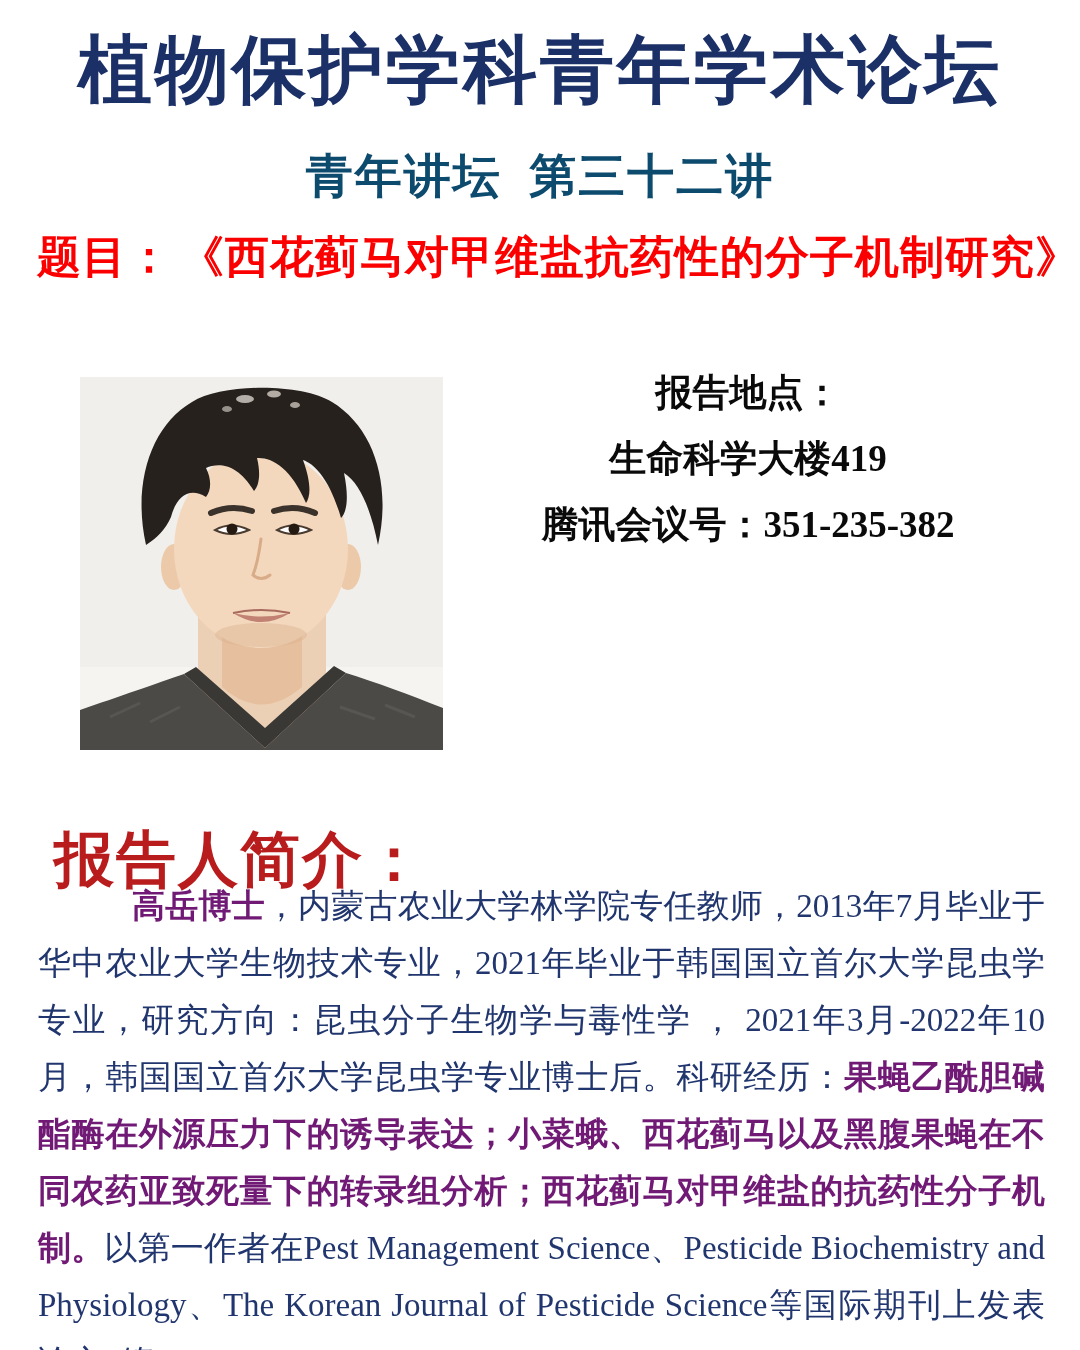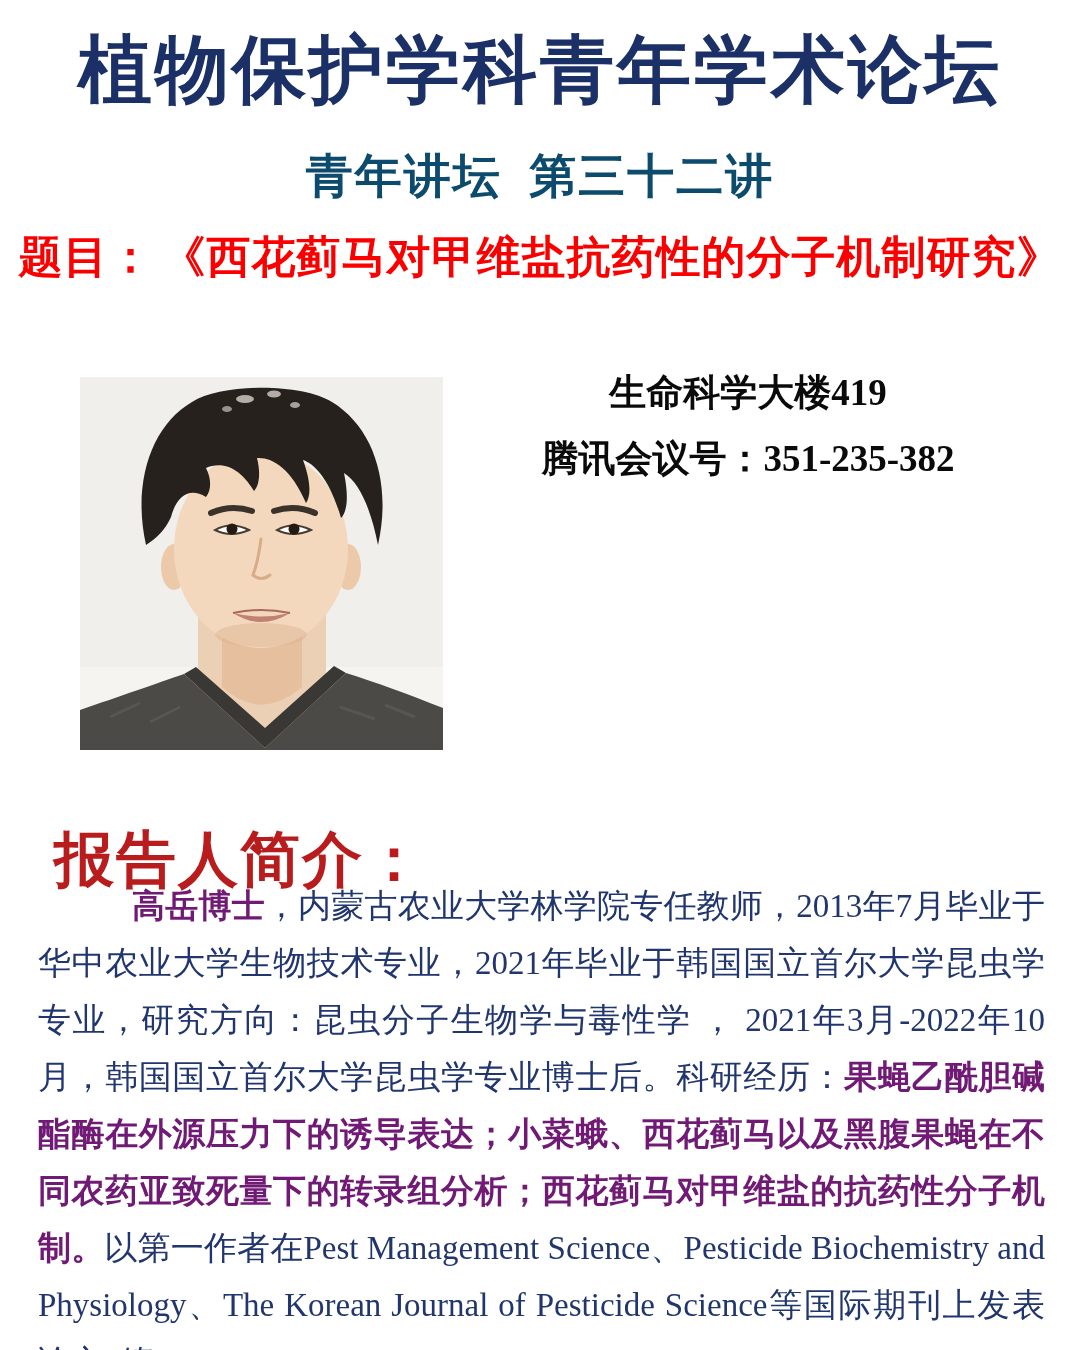--- a/index.html
+++ b/index.html
@@ -23,21 +23,21 @@
   }
   .lecture-subtitle {
     position: absolute; top: 146px; left: 0; width: 1080px;
     margin: 0; text-align: center;
     font-size: 47px; font-weight: 700; line-height: 1.3;
     color: #0c4a6e; letter-spacing: 2px;
     white-space: pre;
   }
   .topic-line {
     position: absolute; top: 228px; left: 0; width: 1080px;
-    margin: 0; text-align: center;
+    margin: 0; text-align: right;
     font-size: 44px; font-weight: 700; line-height: 1.35;
     color: #fb0000; letter-spacing: 1px;
     white-space: nowrap;
   }
   .topic-label { margin-right: 8px; }
   .speaker-photo {
     position: absolute; left: 80px; top: 377px;
     width: 363px; height: 373px;
     background: #f1efeb;
   }
@@ -120,20 +120,21 @@
       <path d="M153,236 Q181,243 210,236 Q181,254 153,236 Z" fill="#c18274"></path>
       <path d="M153,236 Q181,230 210,236" stroke="#a96a5e" stroke-width="2" fill="none"></path>
 
       <path d="M0,373 L0,333 C38,320 78,306 104,297 L185,371 L266,296 C295,305 330,318 363,331 L363,373 Z" fill="#4c4a47"></path>
       <path d="M104,297 L185,371 L266,296 L254,289 L185,351 L116,290 Z" fill="#3a3835"></path>
       <path d="M30,340 L60,326 M70,345 L100,330 M260,330 L295,342 M305,328 L335,340" stroke="#5d5b57" stroke-width="3" opacity="0.7" fill="none"></path>
     </svg>
   </div>
 
   <div class="talk-info">
+    <div class="info-line">报告地点：</div>
     <div class="info-line">生命科学大楼419</div>
     <div class="info-line">腾讯会议号：351-235-382</div>
   </div>
 
   <h3 class="bio-heading">报告人简介：</h3>
 
   <p class="bio-paragraph"><b>高岳博士</b><span>，内蒙古农业大学林学院专任教师，2013年7月毕业于华中农业大学生物技术专业，2021年毕业于韩国国立首尔大学昆虫学专业，研究方向：昆虫分子生物学与毒性学 ， 2021年3月-2022年10月，韩国国立首尔大学昆虫学专业博士后。科研经历：</span><b>果蝇乙酰胆碱酯酶在外源压力下的诱导表达；小菜蛾、西花蓟马以及黑腹果蝇在不同农药亚致死量下的转录组分析；西花蓟马对甲维盐的抗药性分子机制。</b><span>以第一作者在Pest Management Science、Pesticide Biochemistry and Physiology、The Korean Journal of Pesticide Science等国际期刊上发表论文5篇。</span></p>
 
 </div>
 

